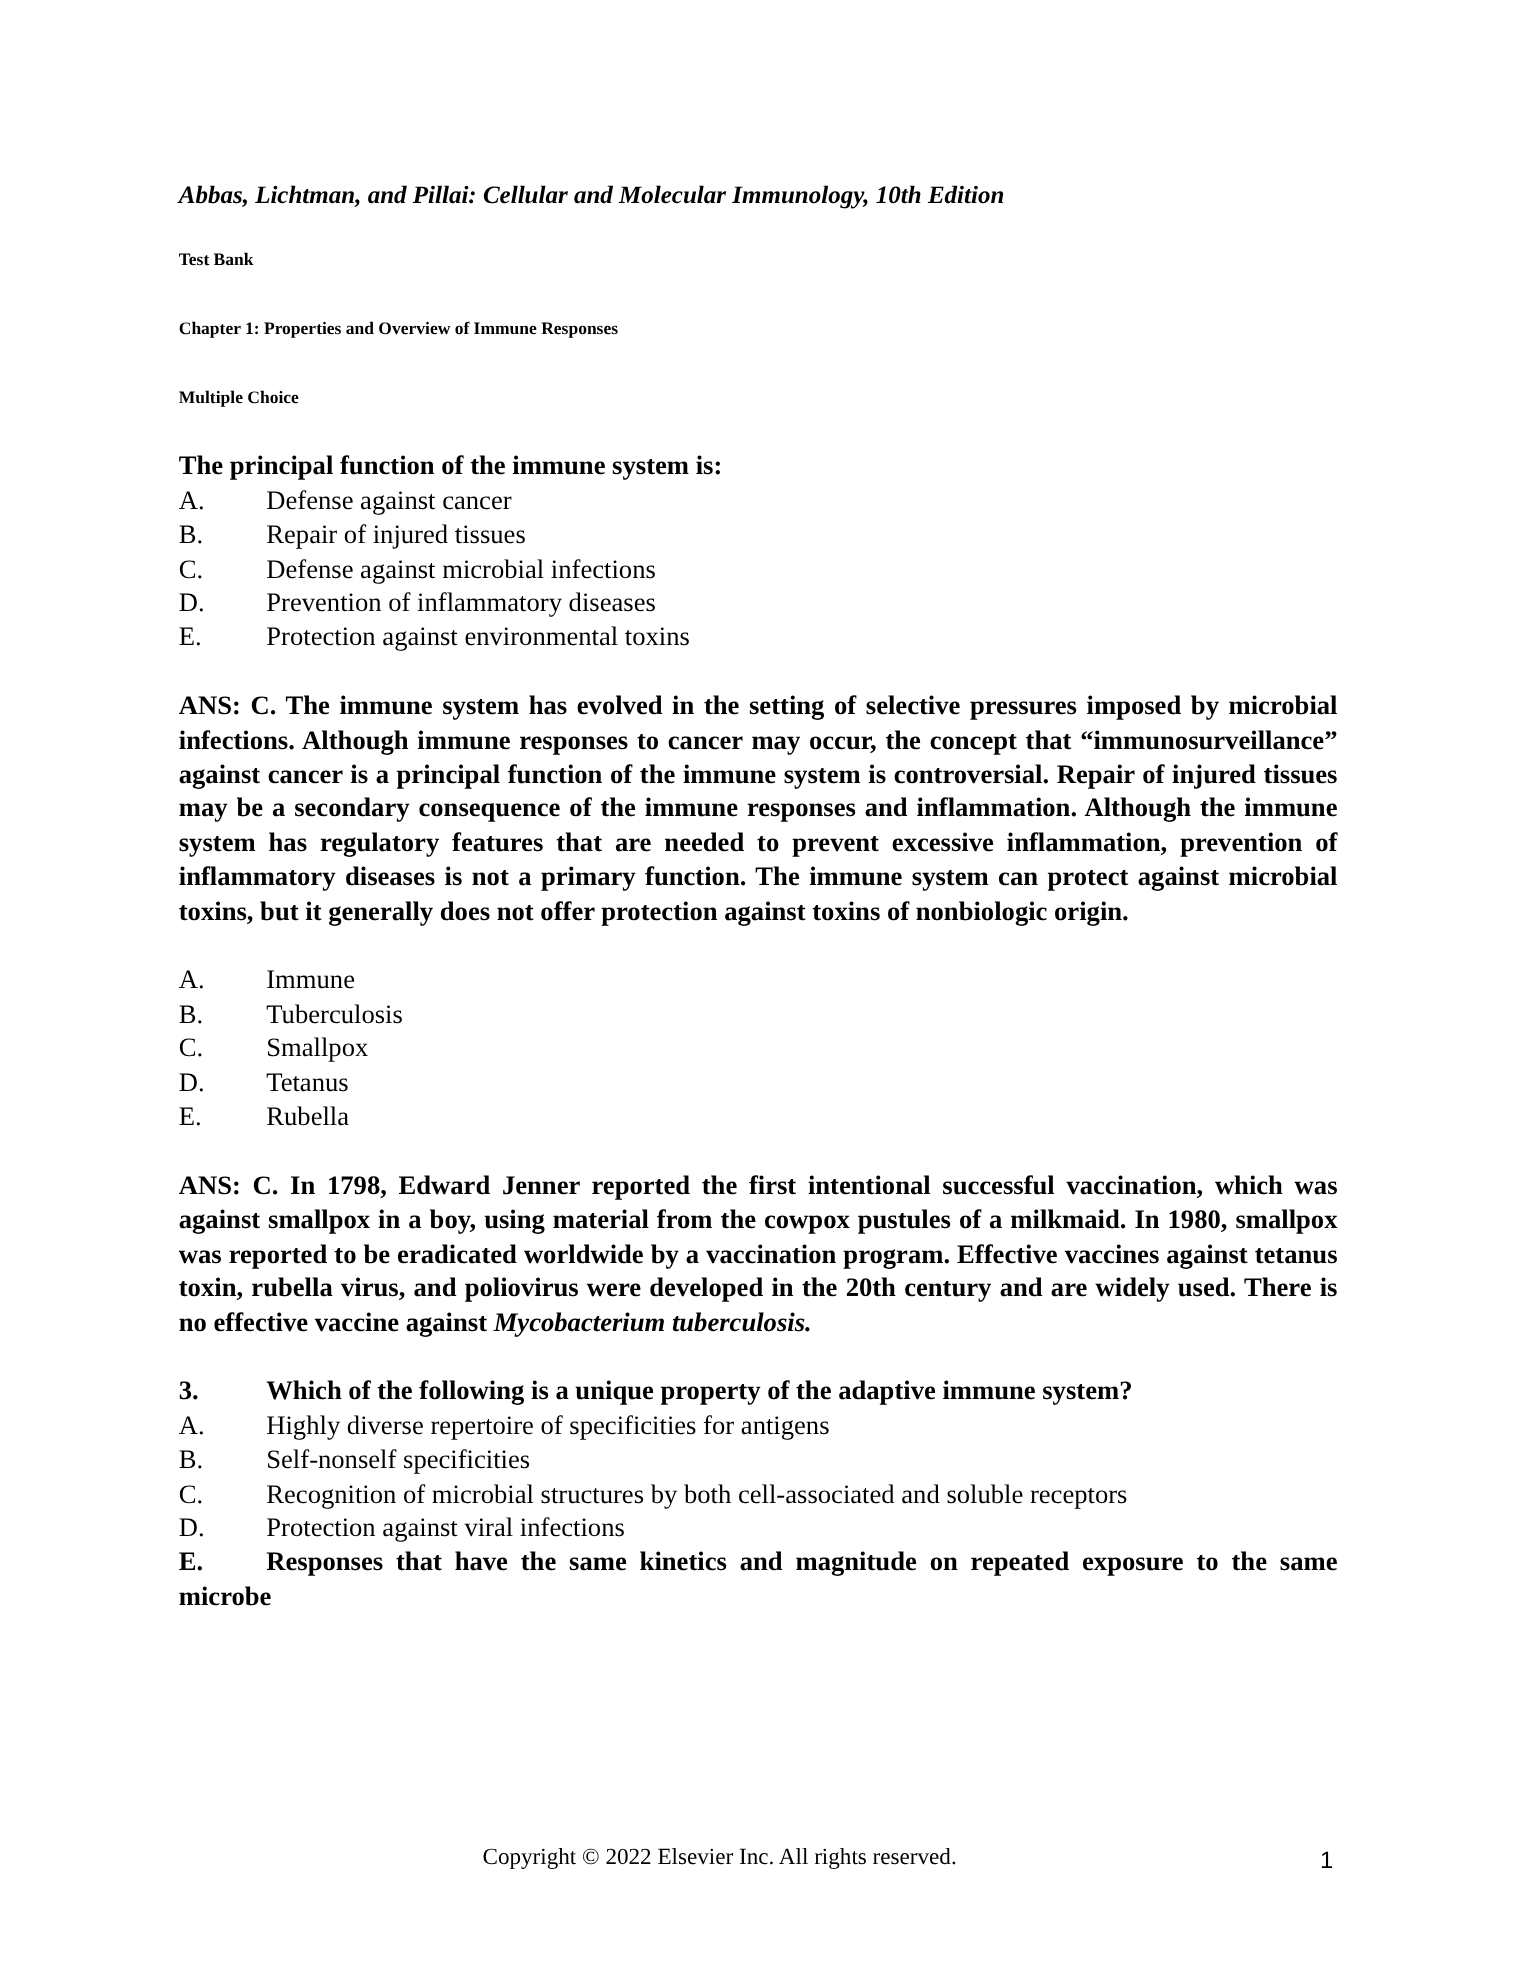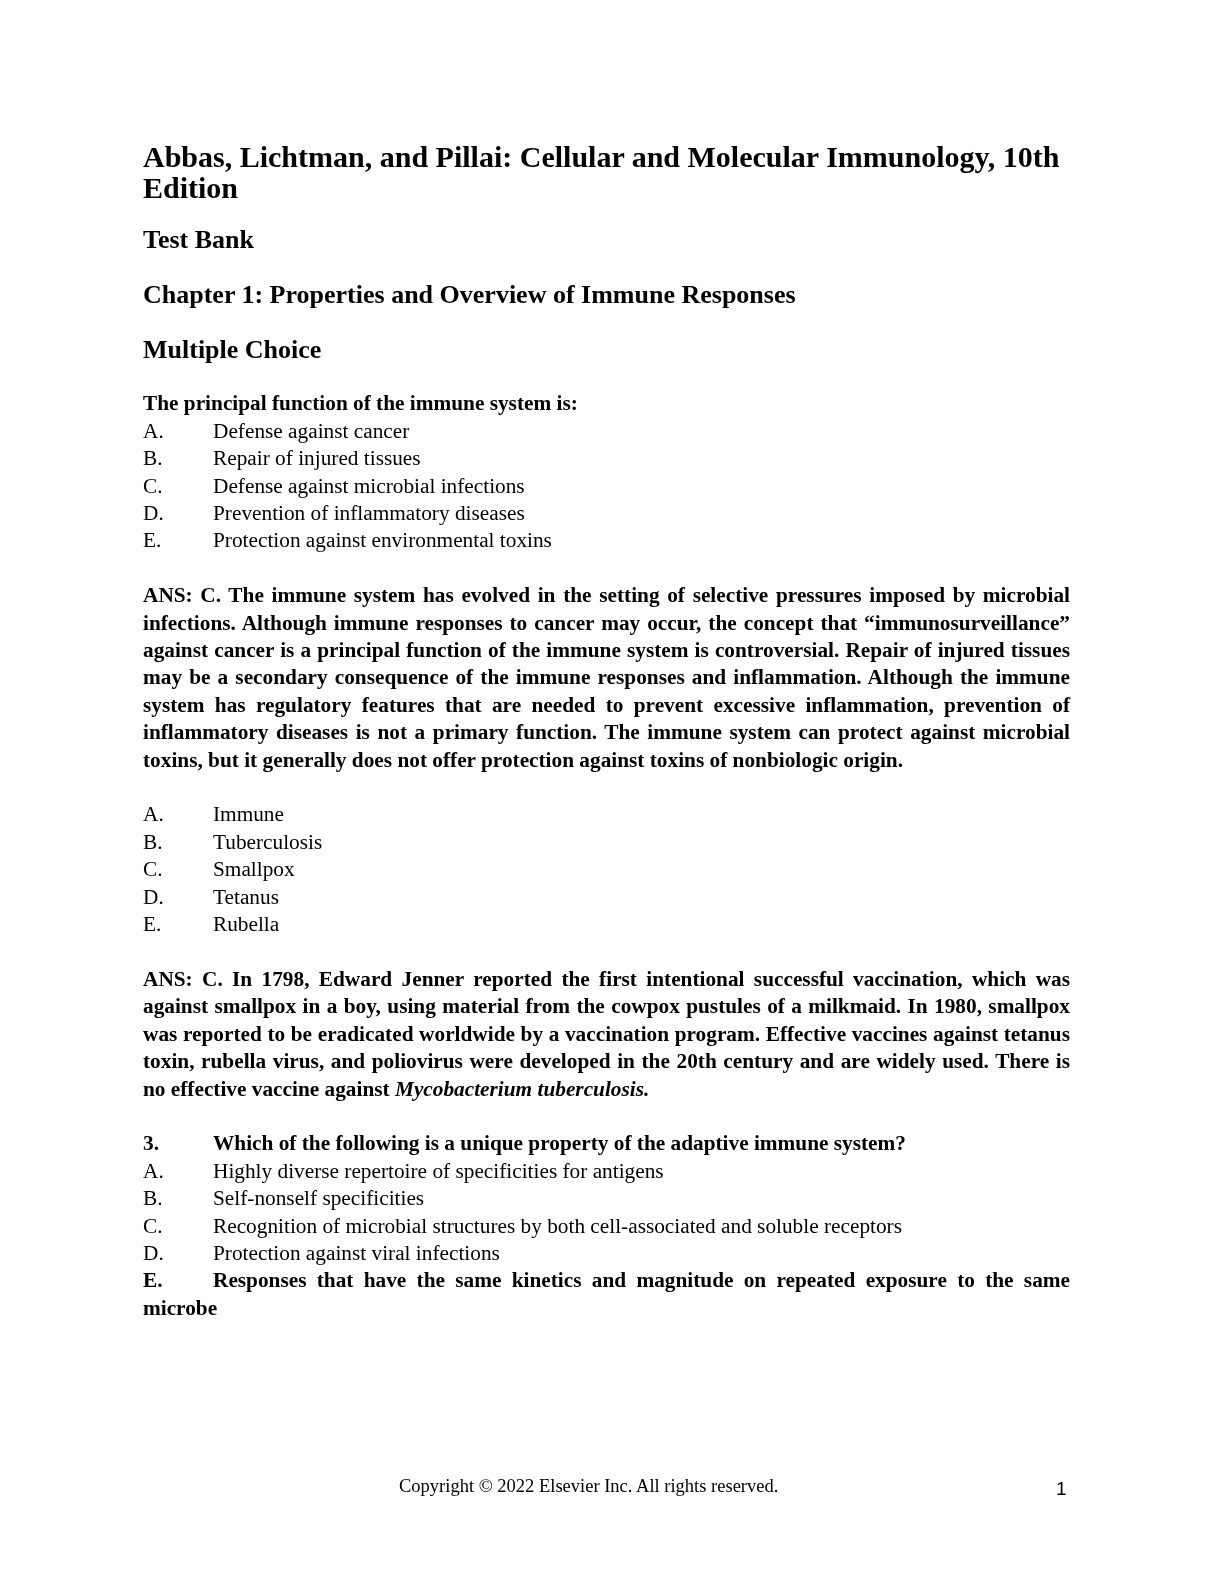--- a/index.html
+++ b/index.html
@@ -6,39 +6,39 @@
   body {
     width: 1224px; height: 1584px; position: relative; overflow: hidden;
     font-family: "Liberation Serif", "DejaVu Serif", serif;
     color: #000000;
   }
   .page {
     position: absolute; left: 143px; top: 141px; width: 927px;
     font-size: 21.3px; line-height: 27.4px;
   }
   .title {
-    font-weight: bold; font-size: 30px; line-height: 31px; margin: 0;
+    font-weight: bold; font-size: 20px; line-height: 31px; margin: 0; font-style: italic;
   }
   .h2 {
-    font-weight: bold; font-size: 26px; line-height: 27.4px; margin: 0;
+    font-weight: bold; font-size: 14px; line-height: 27.4px; margin: 0;
   }
   .gap-title { height: 23px; }
   .gap { height: 27.4px; }
   p { margin: 0; font-weight: bold; }
   .justify { text-align: justify; text-align-last: left; }
   .opt { display: flex; }
   .opt .lbl { width: 70px; flex: 0 0 70px; }
   .opt .txt { flex: 1; }
   .qnum { display: inline-block; width: 70px; }
   i { font-style: italic; }
   .footer {
     position: absolute; left: 0; top: 1474px; width: 1224px;
     font-size: 18.5px; line-height: 24px;
   }
-  .footer .copy { position: absolute; left: 386px; top: 0; margin-left: 13px; }
+  .footer .copy { position: absolute; left: 386px; top: 0; }
   .footer .pnum {
     position: absolute; left: 1056px; top: 3px;
     font-family: "Liberation Sans", "DejaVu Sans", sans-serif; font-size: 19px;
   }
 </style>
 </head>
 <body>
 
 <div class="page">
   <h1 class="title">Abbas, Lichtman, and Pillai: Cellular and Molecular Immunology, 10th Edition</h1>

